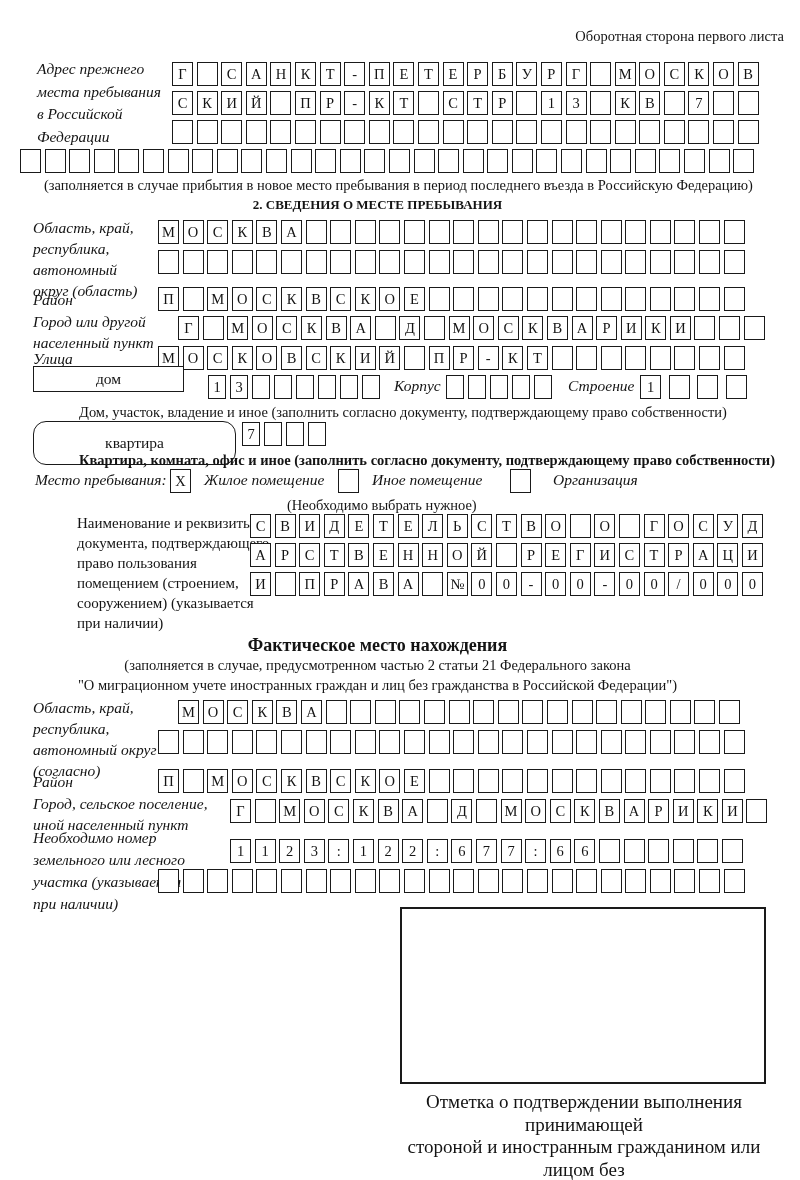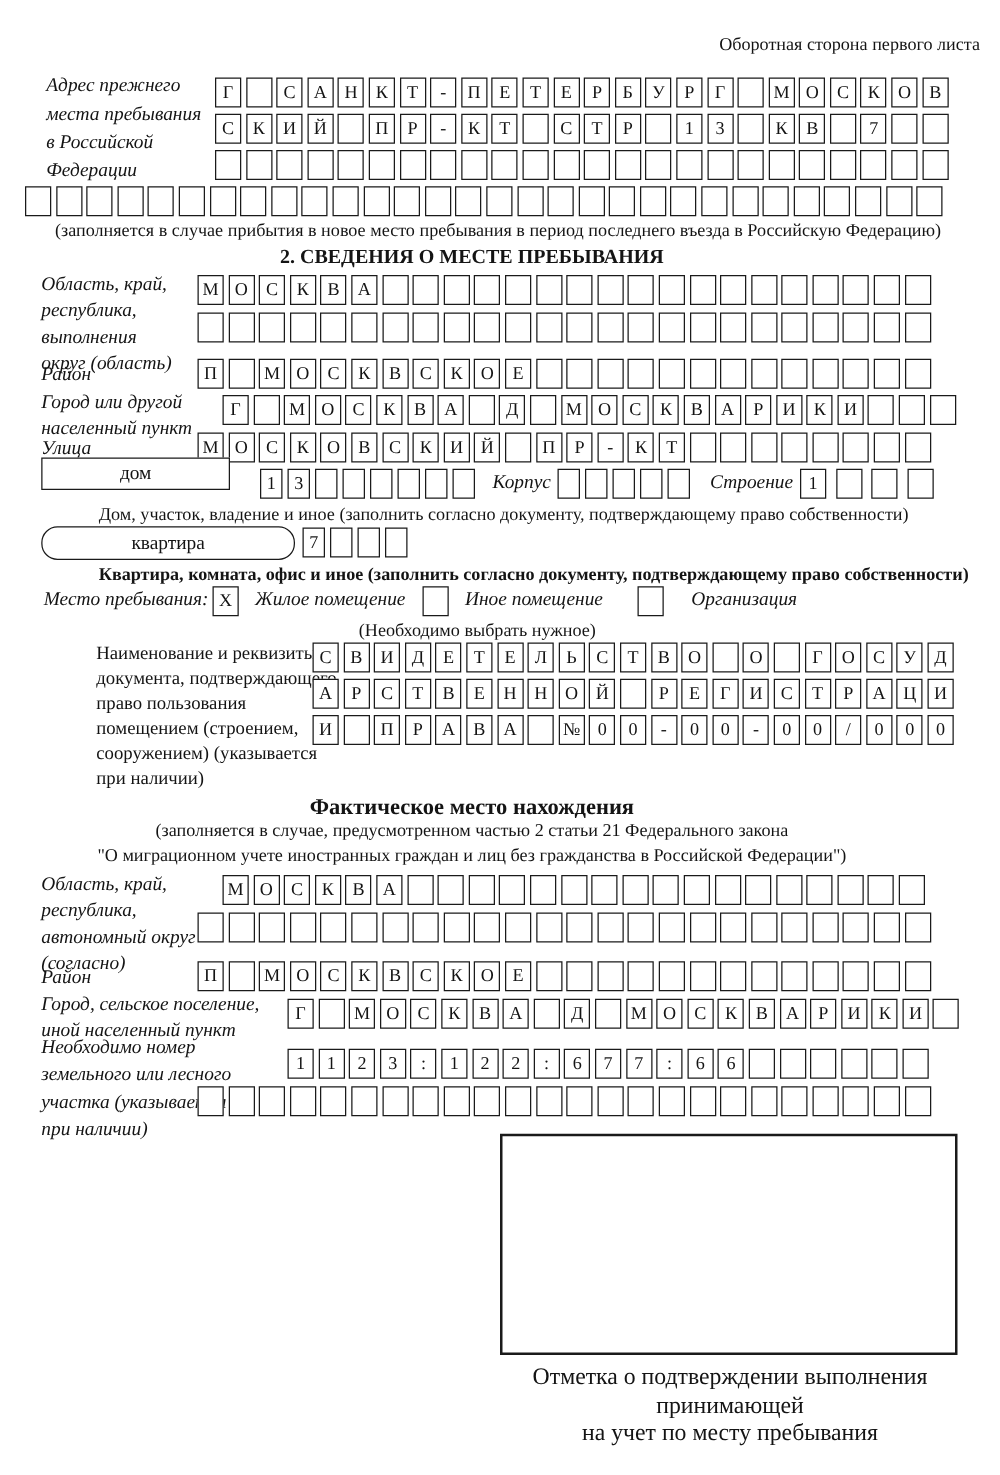--- a/index.html
+++ b/index.html
@@ -136,26 +136,26 @@
     <span class="cell"></span>
     <span class="cell"></span>
     <span class="cell"></span>
     <span class="cell"></span>
     <span class="cell"></span>
     <span class="cell"></span>
     <span class="cell"></span>
   </div>
 <div class="note center" style="top:177px;">(заполняется в случае прибытия в новое место пребывания в период последнего въезда в Российскую Федерацию)</div>
 
-<div class="note center bold" style="top:197px;font-size:16px;">2. СВЕДЕНИЯ О МЕСТЕ ПРЕБЫВАНИЯ</div>
+<div class="note center bold" style="top:197px;font-size:13px;">2. СВЕДЕНИЯ О МЕСТЕ ПРЕБЫВАНИЯ</div>
 
 <div class="lbl" style="left:33px;top:217px;line-height:21px;">
     <div>Область, край,</div>
     <div>республика,</div>
-    <div>выполнения</div>
+    <div>автономный</div>
     <div>округ (область)</div>
   </div>
 <div class="boxrow" style="left:158px;top:220px;">
     <span class="cell">М</span>
     <span class="cell">О</span>
     <span class="cell">С</span>
     <span class="cell">К</span>
     <span class="cell">В</span>
     <span class="cell">А</span>
     <span class="cell"></span>
@@ -312,21 +312,21 @@
   </div>
 <div class="lbl" style="left:568px;top:377px;">Строение</div>
 <div class="boxrow wide" style="left:640px;top:375px;">
     <span class="cell">1</span>
     <span class="cell"></span>
     <span class="cell"></span>
     <span class="cell"></span>
   </div>
 <div class="note" style="left:35px;top:404px;">Дом, участок, владение и иное (заполнить согласно документу, подтверждающему право собственности)</div>
 
-<div class="bigbox" style="left:33px;top:421px;width:203px;height:27px;border-radius:13px;">квартира</div>
+<div class="bigbox" style="left:33px;top:421px;width:203px;height:44px;border-radius:13px;">квартира</div>
 <div class="boxrow tight" style="left:242px;top:422px;">
     <span class="cell">7</span>
     <span class="cell"></span>
     <span class="cell"></span>
     <span class="cell"></span>
   </div>
 <div class="note" style="left:35px;top:452px;font-weight:bold;">Квартира, комната, офис и иное (заполнить согласно документу, подтверждающему право собственности)</div>
 
 <div class="lbl" style="left:35px;top:471px;">Место пребывания:</div>
 <div class="boxrow" style="left:170px;top:469px;">
@@ -592,14 +592,15 @@
     <span class="cell"></span>
     <span class="cell"></span>
     <span class="cell"></span>
     <span class="cell"></span>
     <span class="cell"></span>
   </div>
 
 <div class="stamp" style="left:400px;top:907px;width:366px;height:177px;"></div>
 <div class="stampnote" style="left:388px;top:1091px;width:392px;">
     <div>Отметка о подтверждении выполнения принимающей</div>
+    <div>стороной и иностранным гражданином или лицом без</div>
     <div>на учет по месту пребывания</div>
   </div>
 
 </body></html>

